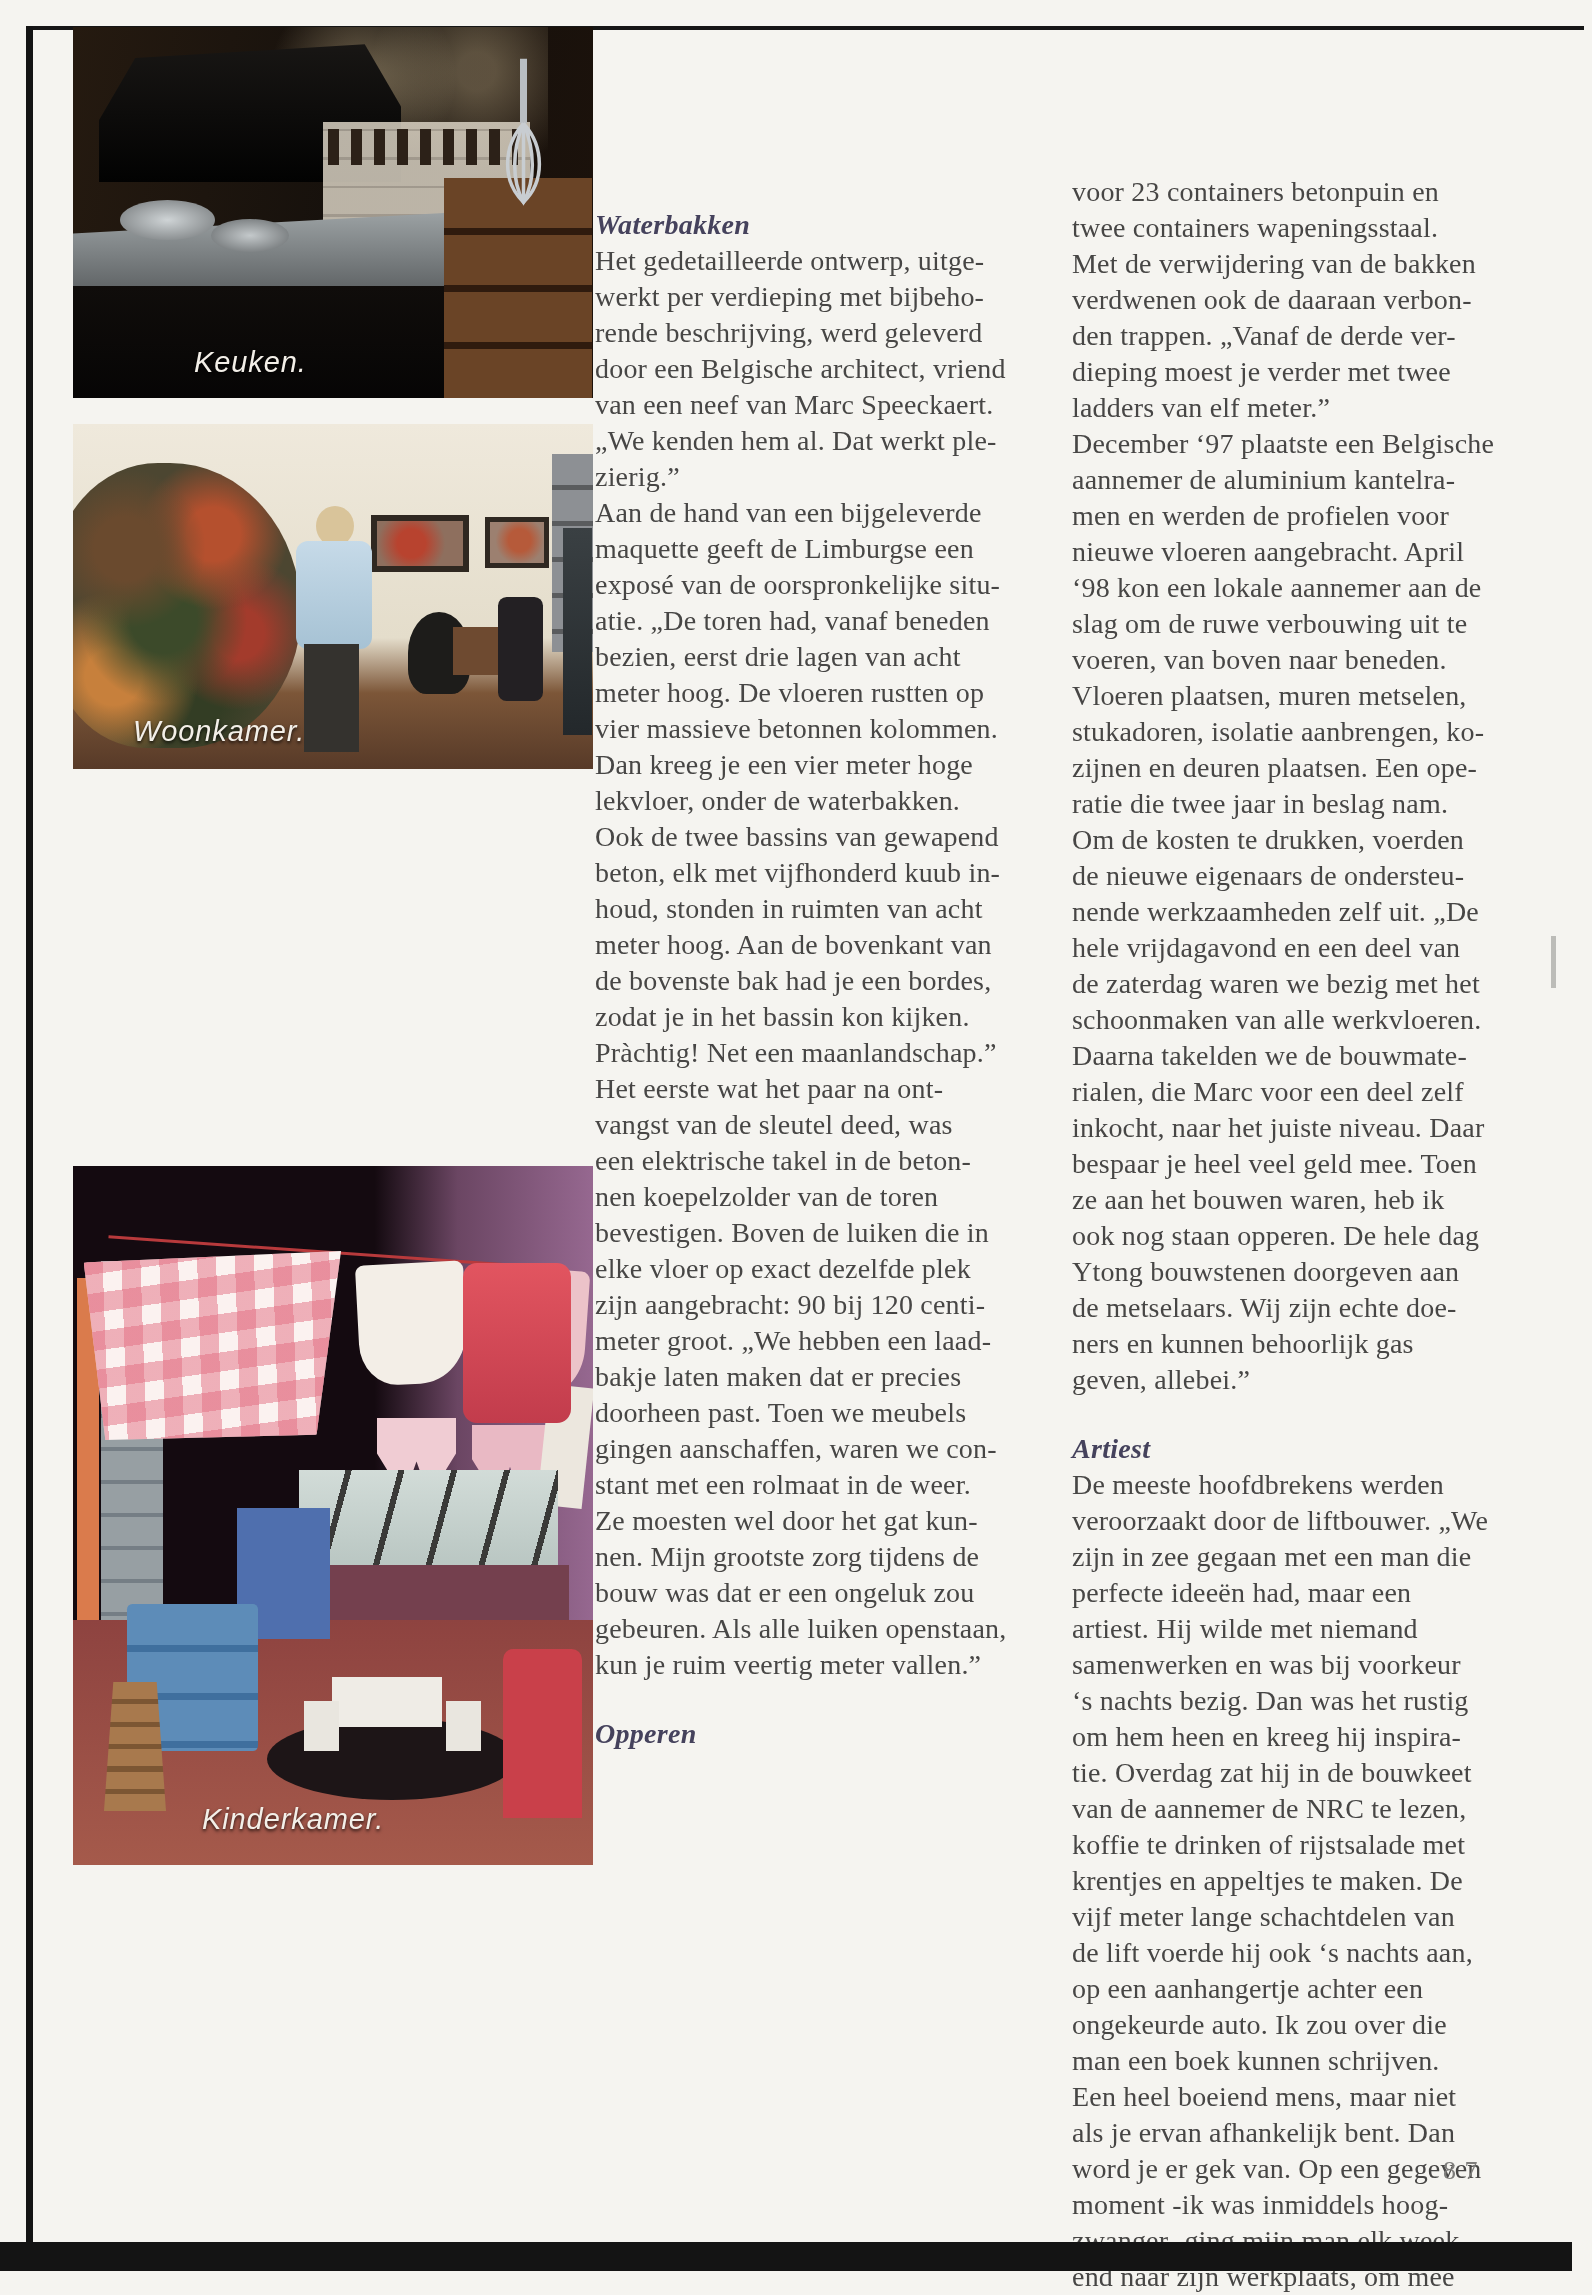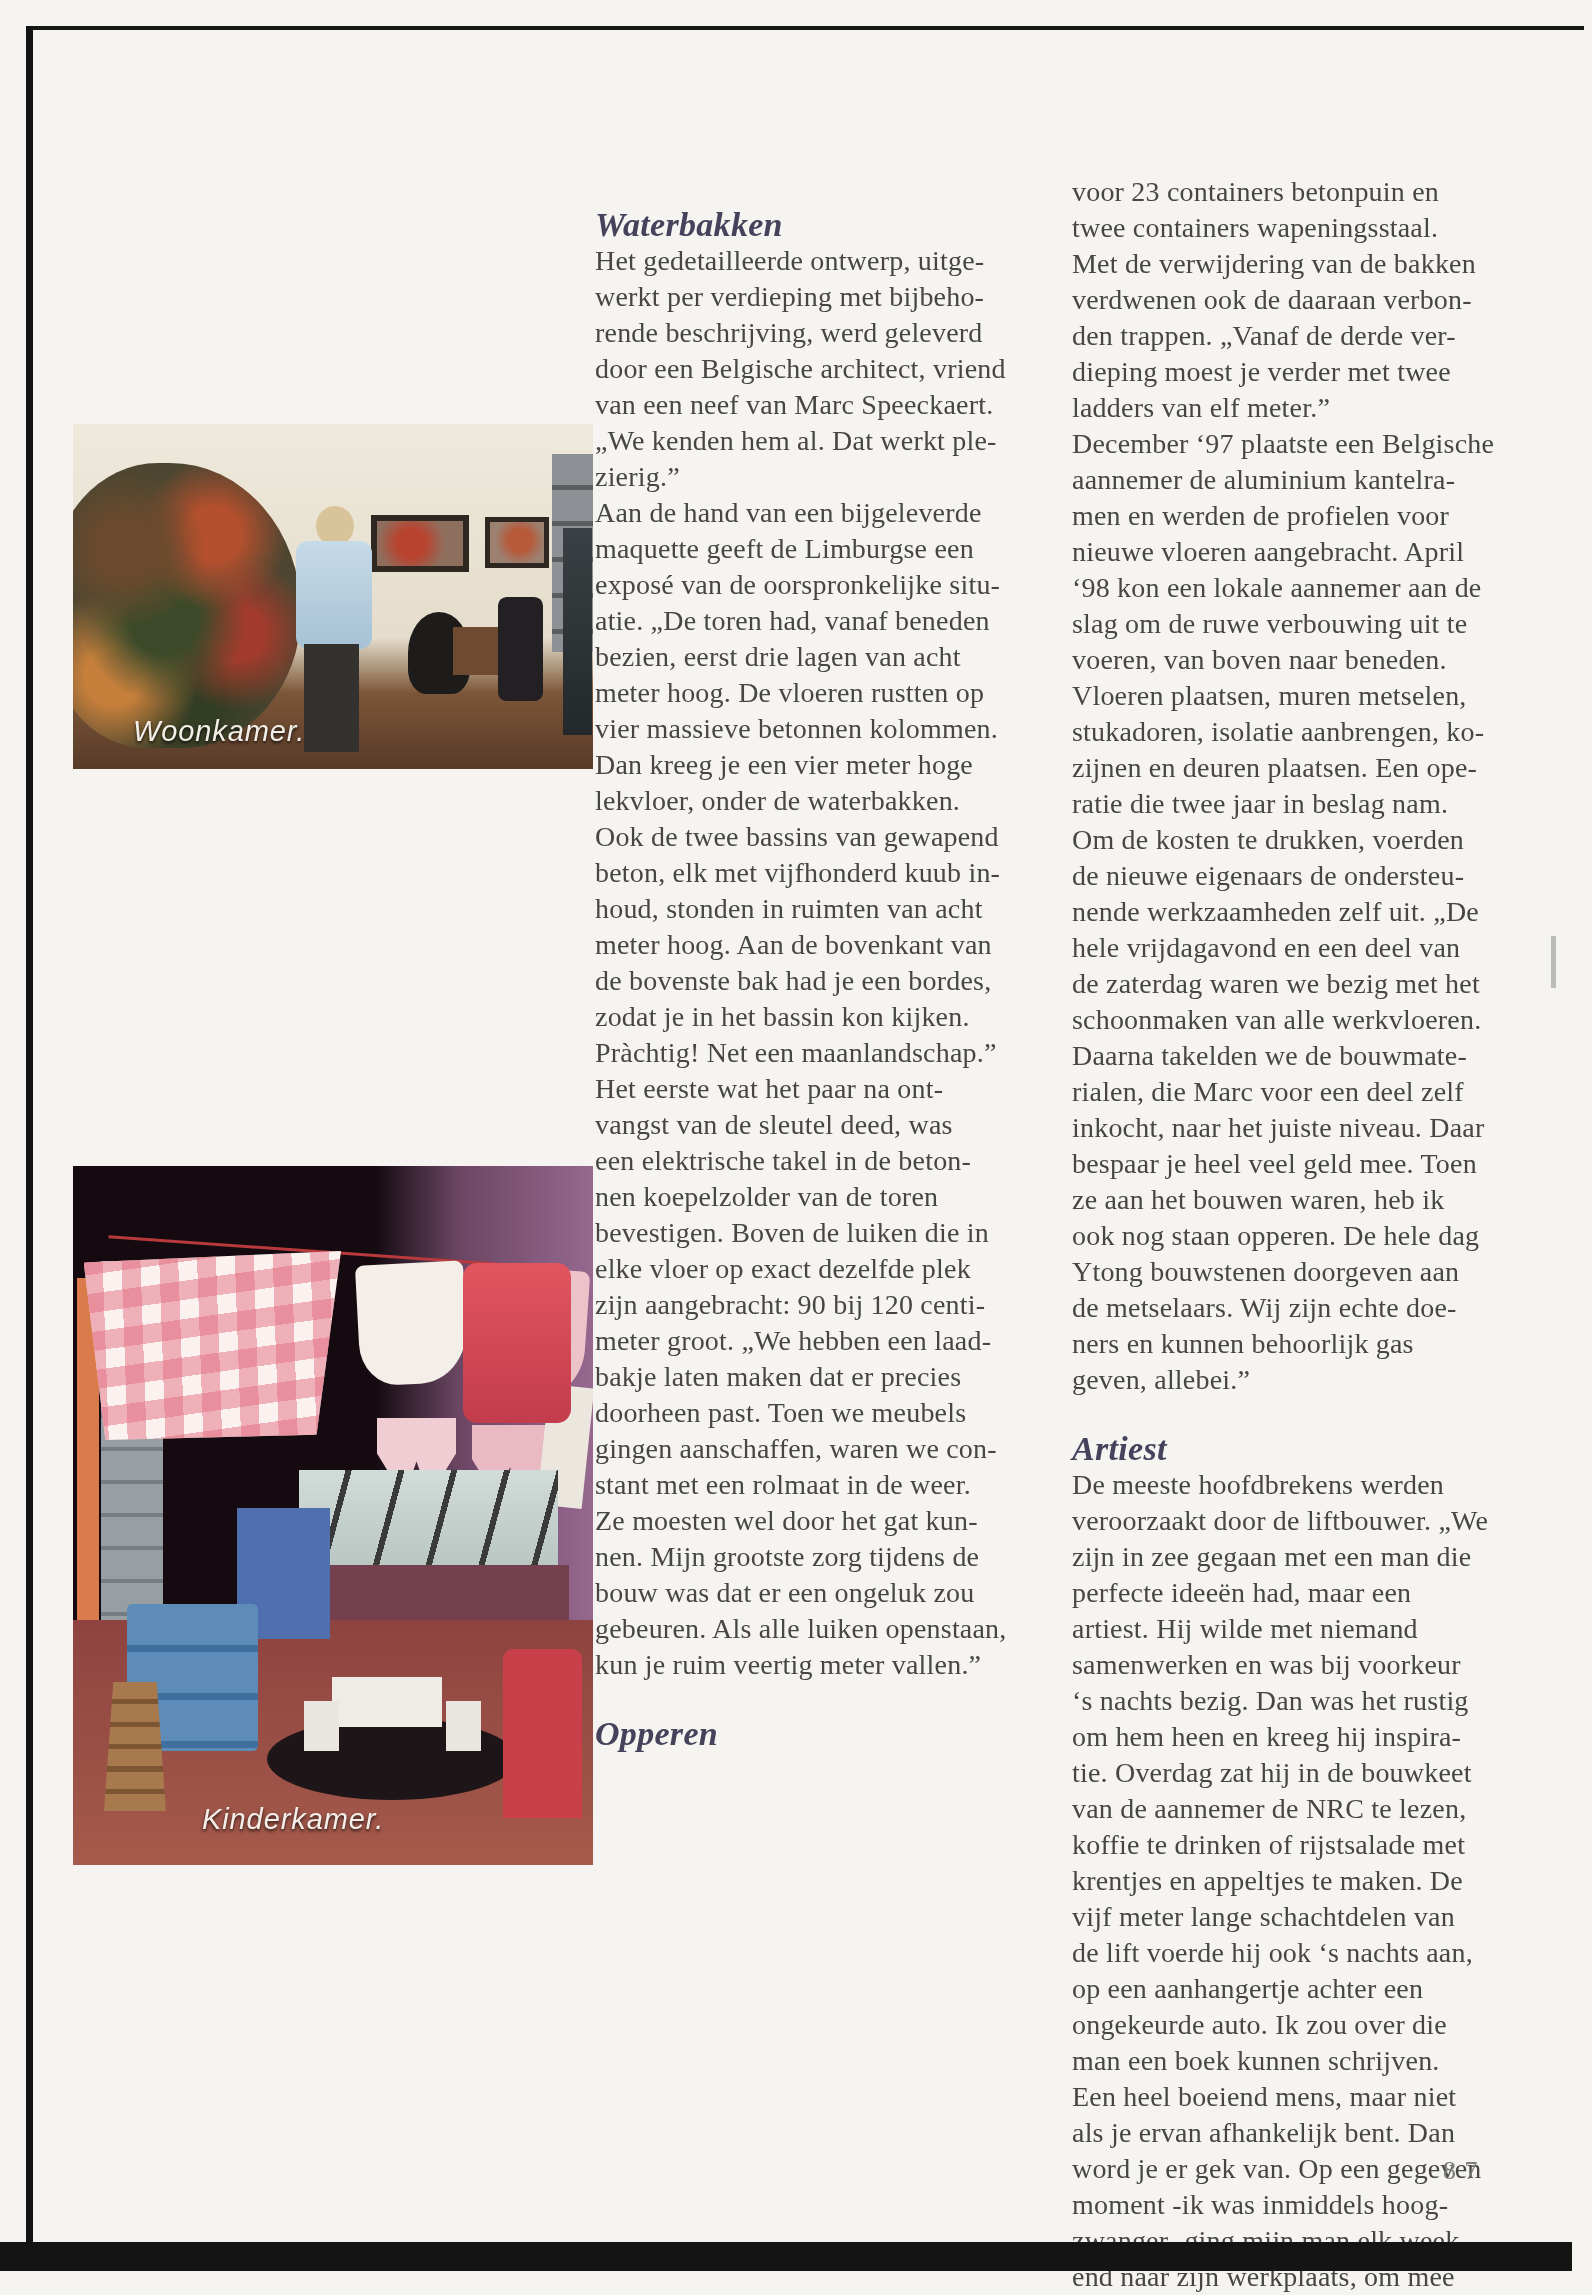--- a/index.html
+++ b/index.html
@@ -132,33 +132,51 @@
       repeating-linear-gradient(90deg,rgba(223,150,140,.25) 0 29px,transparent 29px 59px),linear-gradient(#f4e9e5,#e9dad3);}
   #ph5 .glass1{left:181px;top:242px;width:10.4px;height:22.4px;background:#f6f4ee;}
   #ph5 .glass2{left:238px;top:259px;width:10.4px;height:24px;background:#f2f0ea;}
   #ph5 .glass3{left:293px;top:278px;width:10.4px;height:26px;background:#f2f0ea;}
 
   
   .col{position:absolute;top:174px;font-size:28px;line-height:36px;}
   #col1{left:595px;width:433px;}
   #col2{left:1072px;width:466px;}
   .para{margin:0;white-space:pre-line;letter-spacing:0.2px;}
-  .heading{margin:33px 0 0 0;font-size:34px;line-height:36px;font-weight:bold;font-style:italic;
+  .heading{margin:33px 0 0 0;font-size:28px;line-height:36px;font-weight:bold;font-style:italic;
            color:#45425c;letter-spacing:0.3px;}
   .pagenum{position:absolute;left:1443px;top:2156px;font-size:26px;letter-spacing:8.6px;color:#7e7d7b;
            font-family:"Liberation Serif", serif;}
 </style>
 </head>
 <body>
 
 <div class="page">
 
   <div class="rule-top"></div>
   <div class="rule-left"></div>
 
+  <figure class="photo" id="ph1">
+    <div class="glow"></div>
+    <div class="hood"></div>
+    <div class="backsplash"></div>
+    <div class="bottles"></div>
+    <div class="counter"></div>
+    <div class="pot1"></div>
+    <div class="pot2"></div>
+    <div class="stove"></div>
+    <div class="cabinets"></div>
+    <svg class="whisk" viewBox="0 0 40 140">
+      <line x1="20" y1="0" x2="20" y2="55" stroke="#b9bec2" stroke-width="6"></line>
+      <path d="M20 55 C2 75 2 105 20 122 C38 105 38 75 20 55" fill="none" stroke="#c8cdd1" stroke-width="3"></path>
+      <path d="M20 55 C10 78 10 104 20 122 C30 104 30 78 20 55" fill="none" stroke="#c8cdd1" stroke-width="3"></path>
+      <line x1="20" y1="55" x2="20" y2="122" stroke="#c8cdd1" stroke-width="3"></line>
+    </svg>
+    <figcaption class="caption" style="left:121px;bottom:19px;">Keuken.</figcaption>
+  </figure>
 
   <figure class="photo" id="ph2">
     <div class="flowers"></div>
     <div class="shelving"></div>
     <div class="fridge"></div>
     <div class="p1"></div>
     <div class="p2"></div>
     <div class="head"></div>
     <div class="torso"></div>
     <div class="legs"></div>

